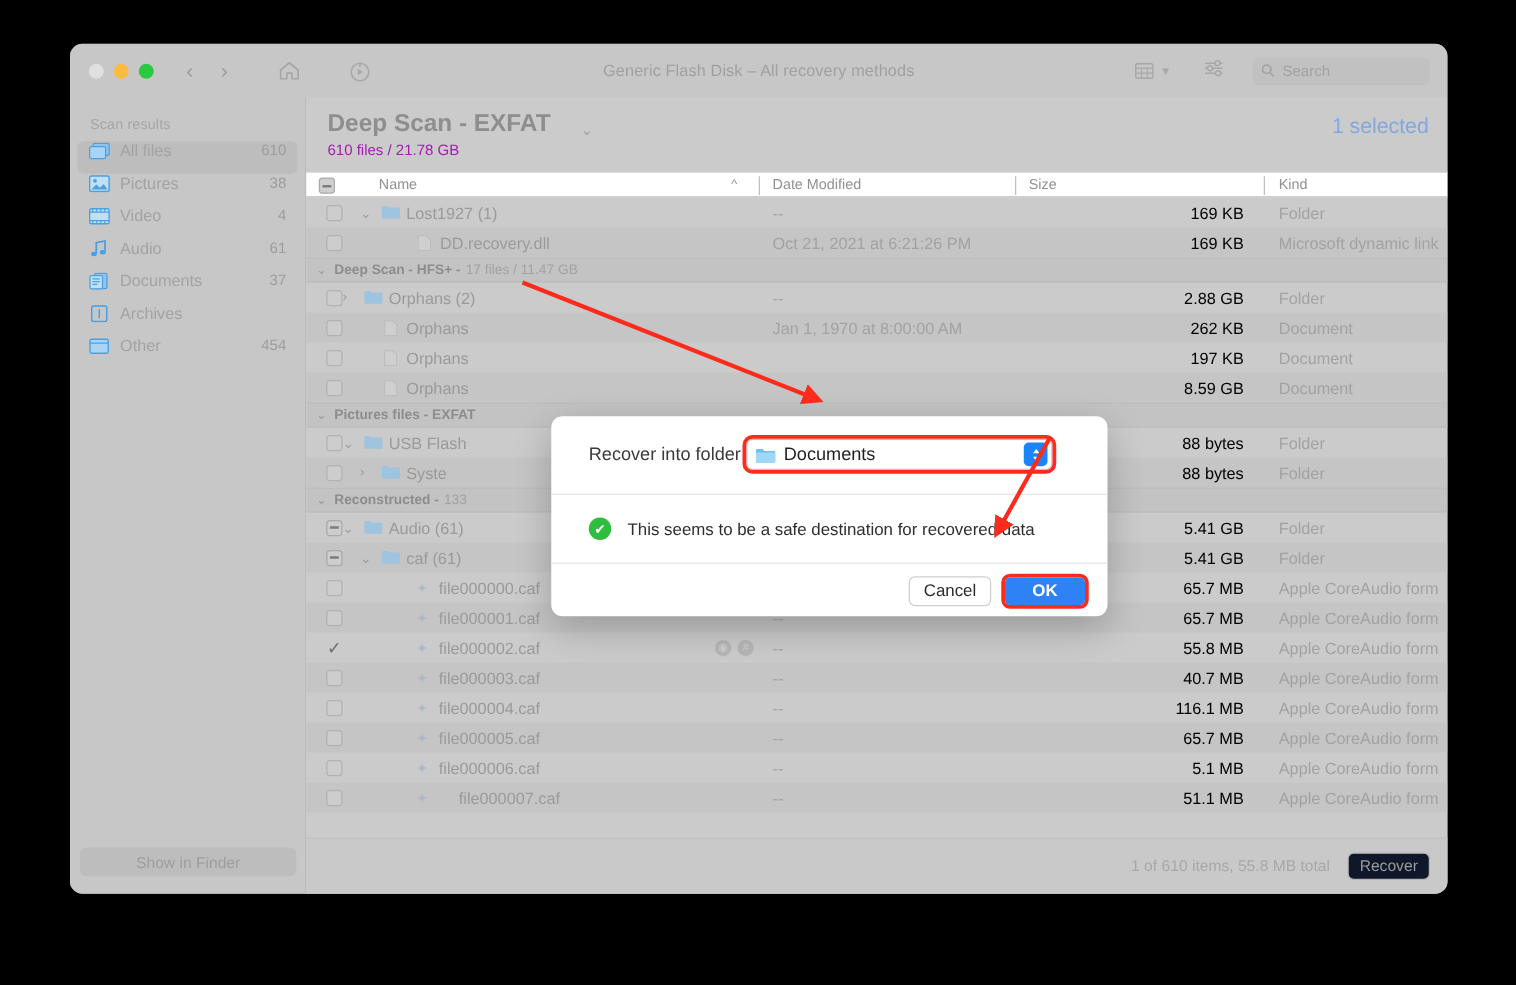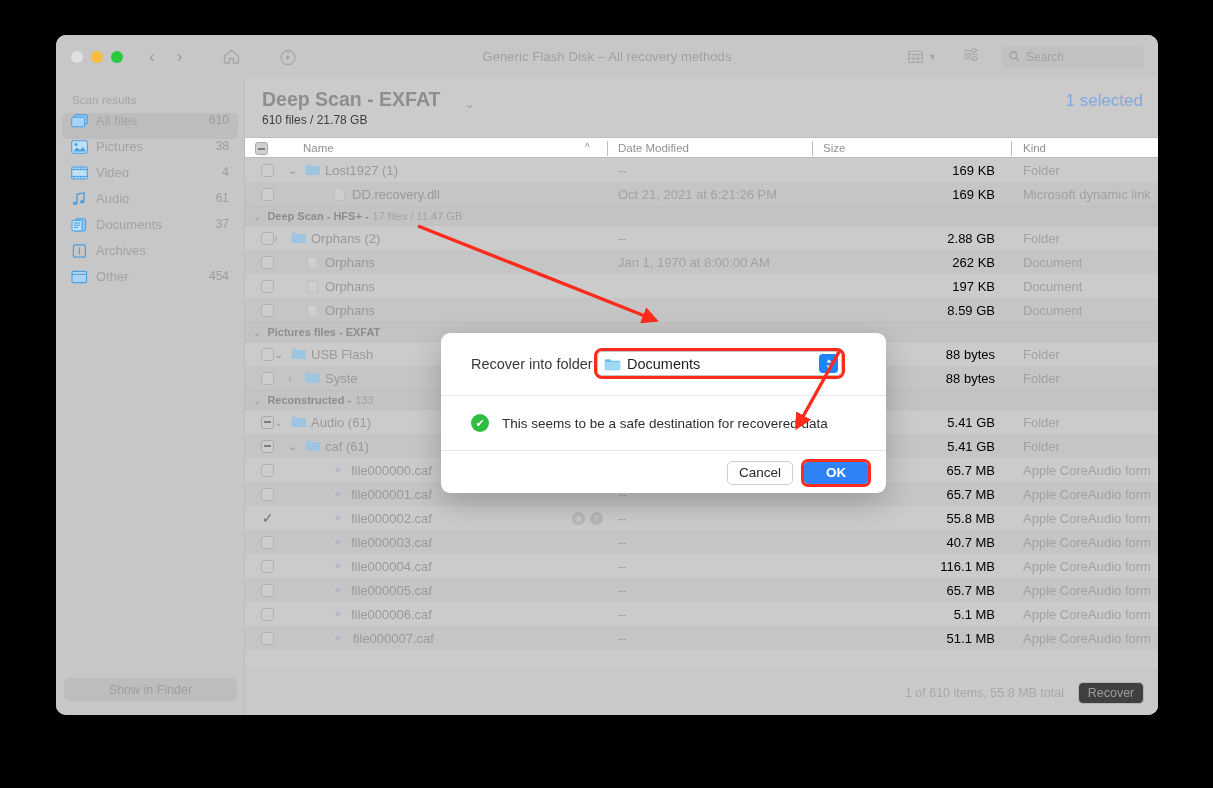--- a/index.html
+++ b/index.html
@@ -98,21 +98,21 @@
   }
   .main-head { position: relative; height: 59px; }
   .scan-title {
     position:absolute; left: 17px; top: 10px;
     font-size: 19.5px; font-weight: bold; color: #8e8e8e;
     display:flex; align-items:flex-end; gap: 24px;
   }
   .scan-title .chev { font-size: 12px; font-weight: normal; color:#a0a0a0; }
   .scan-sub {
     position:absolute; left: 17px; top: 35px;
-    font-size: 12px; color: #404040;
+    font-size: 12px; color: #a21caf;
   }
   .selected-lbl {
     position:absolute; right: 15px; top: 13px;
     font-size: 17px; color: #7fa9e0;
   }
 
   
   .col-head {
     position: relative; height: 21px;
     background: #ffffff;
@@ -176,21 +176,21 @@
   .footer {
     position:absolute; left:0; bottom:0;
     width: 913px; height: 45px;
     background: #c9c9c9;
     display:flex; align-items:center; justify-content:flex-end;
     border-top: 1px solid #c0c0c0;
   }
   .foot-status { font-size: 12.5px; color: #a8a8a8; margin-right: 14px; }
   .recover-btn {
     width: 66px; height: 22px; margin-right: 14px;
-    border-radius: 5px; background: #404040; border: 1px solid #b4b4b4;
+    border-radius: 5px; background: #0f172a; border: 1px solid #b4b4b4;
     display:flex; align-items:center; justify-content:center;
     font-size: 12.5px; color: #9b9b9b;
   }
 
   
   .dialog {
     position:absolute; left: 385px; top: 298px;
     width: 445px; height: 160px;
     background: #ffffff; border-radius: 9px;
     box-shadow: 0 10px 30px rgba(0,0,0,0.22);
@@ -588,21 +588,21 @@
             <span class="cb"></span>
             <span class="ic-star" style="left:88px">✦</span>
             <span class="name" style="left:106px">file000006.caf</span>
             <span class="date">--</span>
             <span class="size">5.1 MB</span>
             <span class="kind">Apple CoreAudio form</span>
           </div>
           <div class="row alt">
             <span class="cb"></span>
             <span class="ic-star" style="left:88px">✦</span>
-            <span class="name" style="left:108px">file000007.caf</span>
+            <span class="name" style="left:122px">file000007.caf</span>
             <span class="date">--</span>
             <span class="size">51.1 MB</span>
             <span class="kind">Apple CoreAudio form</span>
           </div>
         </div>
 
       <div class="footer">
         <div class="foot-status">1 of 610 items, 55.8 MB total</div>
         <div class="recover-btn">
           <span>Recover</span>

